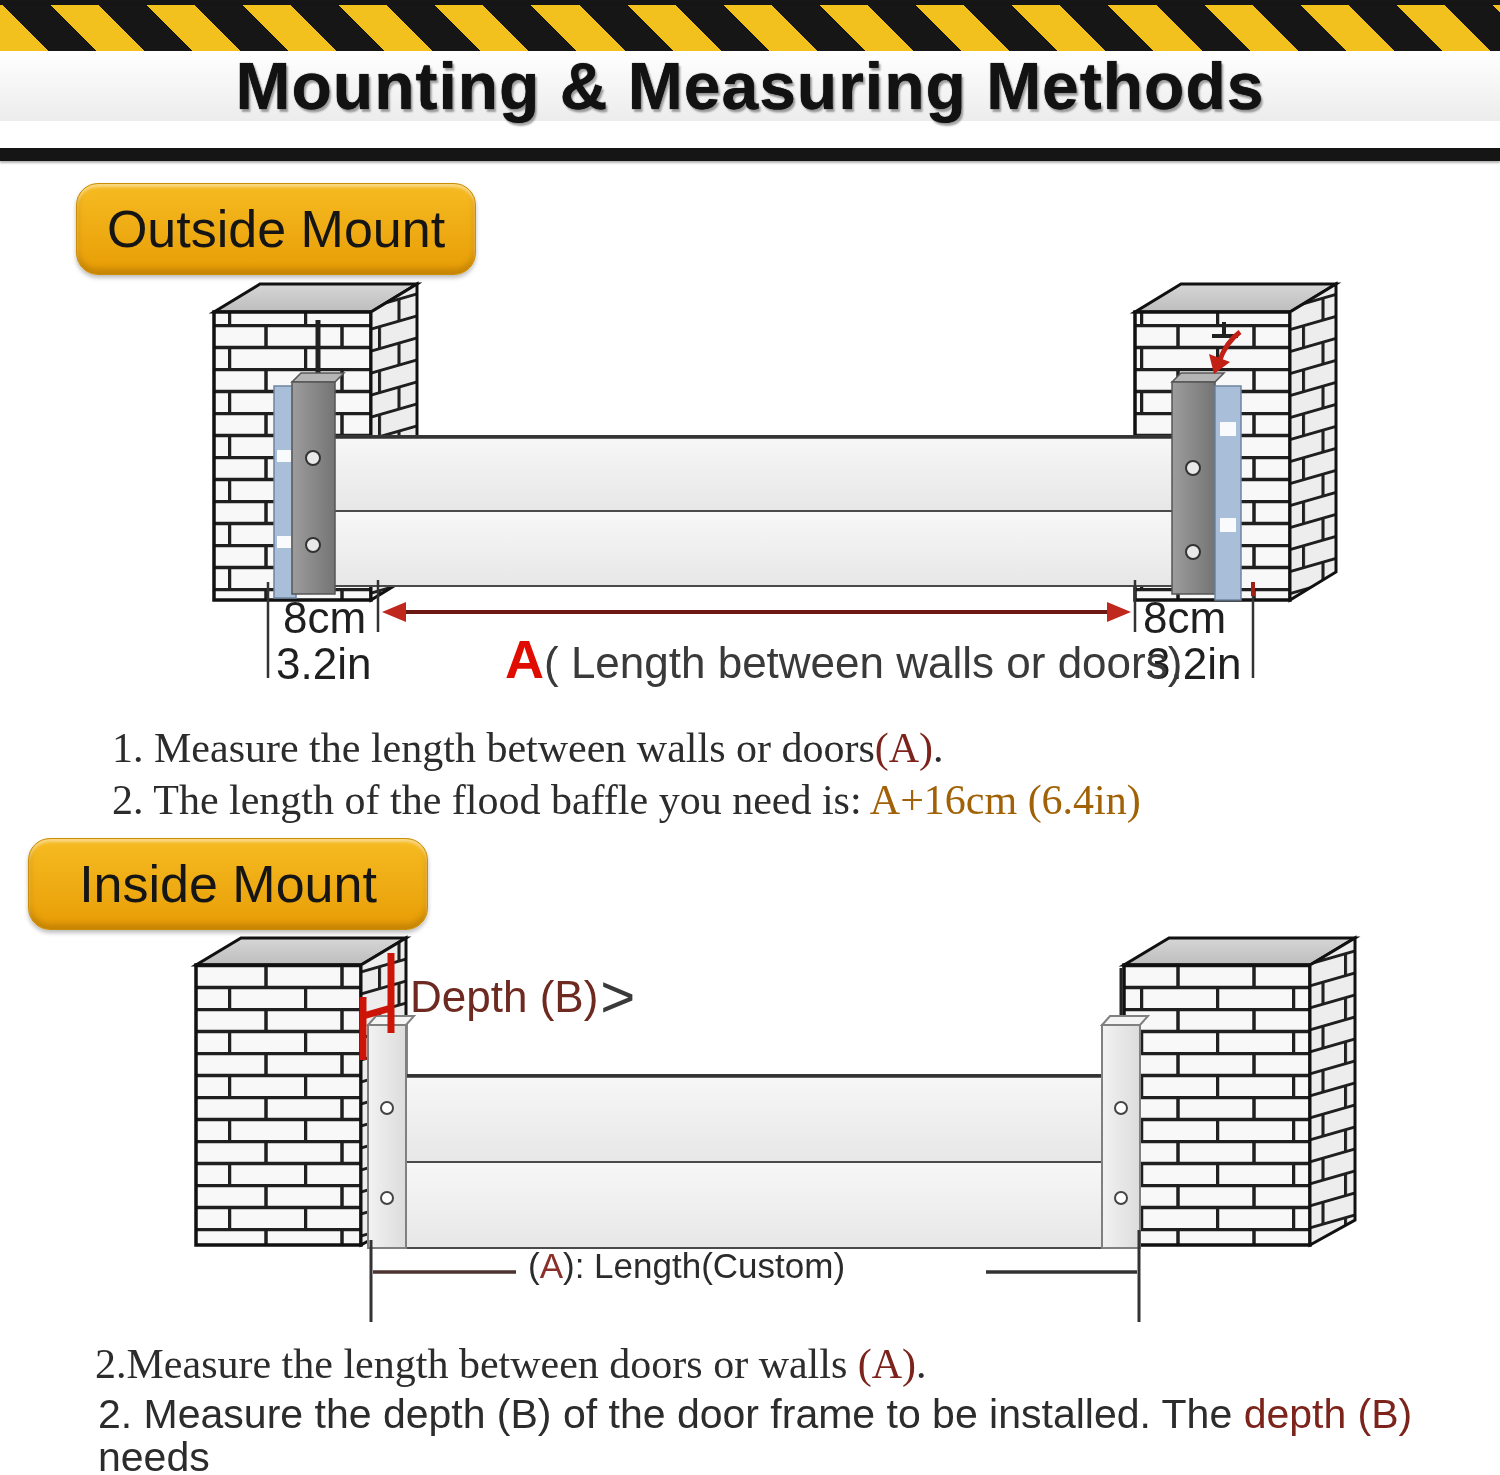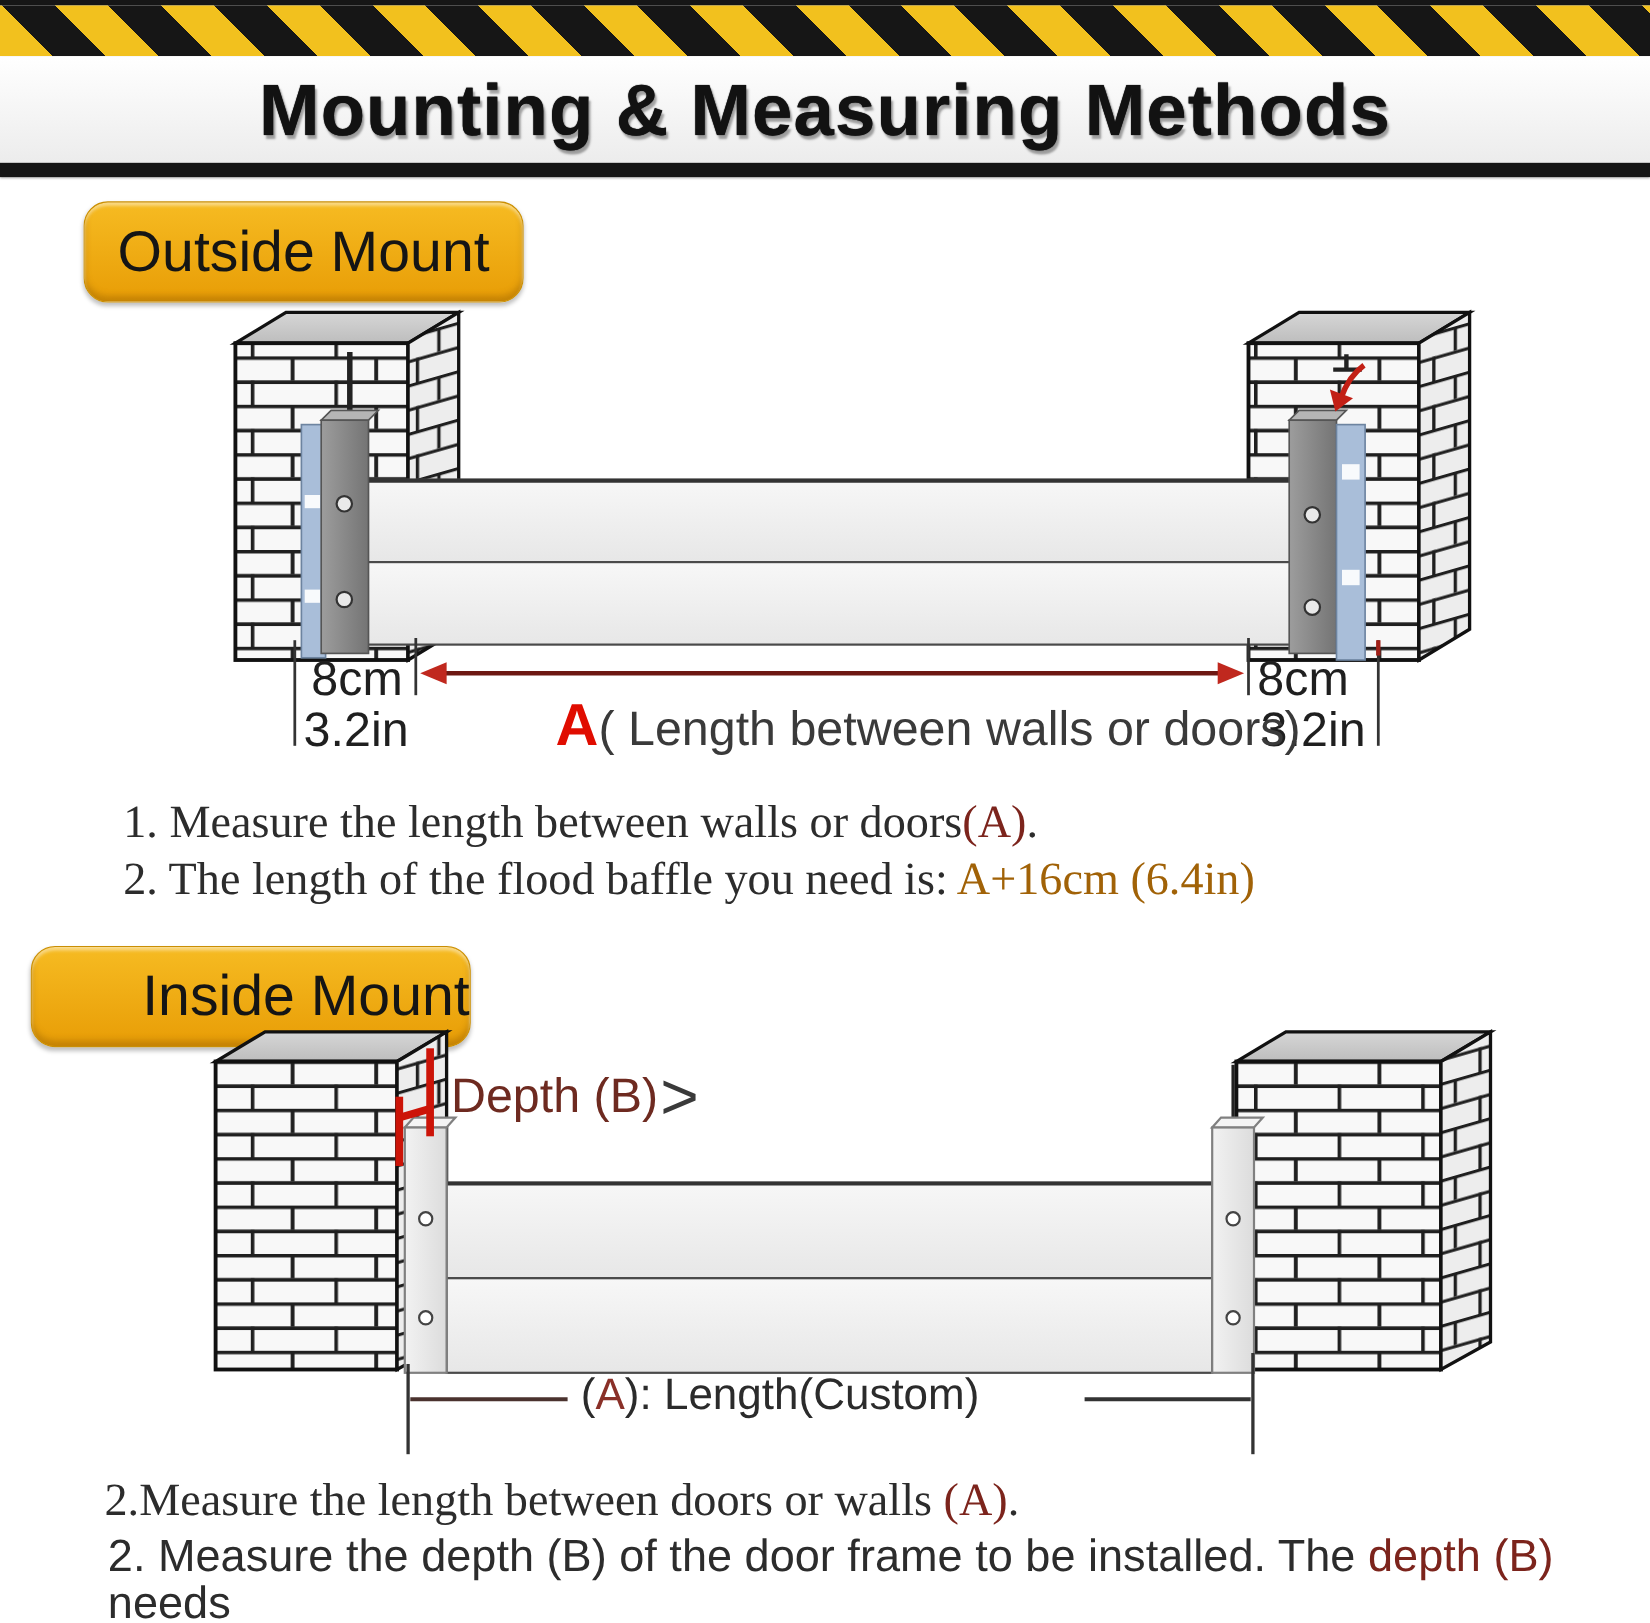--- a/index.html
+++ b/index.html
@@ -8,52 +8,52 @@
     font-family:"Liberation Sans",sans-serif;overflow:hidden;
   }
   
   .tape-top{position:absolute;left:0;top:0;width:100%;height:5px;background:#161616;}
   .tape{
     position:absolute;left:0;top:5px;width:100%;height:46px;
     background:repeating-linear-gradient(45deg,#f2c11e 0 34px,#161616 34px 68px);
     box-shadow:0 3px 4px rgba(0,0,0,.35);
   }
   .title-band{
-    position:absolute;left:0;top:51px;width:100%;height:97px;
+    position:absolute;left:0;top:51px;width:100%;height:70px;
     background:linear-gradient(#ffffff,#ececec);
     display:flex;align-items:center;justify-content:center;
   }
   .title-band .title{
     font-size:66px;font-weight:bold;color:#121212;letter-spacing:1px;
     text-shadow:2px 3px 2px rgba(0,0,0,.35),0 0 1px #000;
   }
   .black-bar{position:absolute;left:0;top:148px;width:100%;height:13px;background:#151515;box-shadow:0 2px 2px rgba(0,0,0,.3);}
   
   .pill{
     position:absolute;width:398px;height:90px;border-radius:22px;
     background:linear-gradient(#f6bb22,#e89d06);
     border:1px solid #c98e04;
     box-shadow:inset 0 3px 3px rgba(255,255,255,.45),inset 0 -5px 6px rgba(130,80,0,.35),0 3px 4px rgba(0,0,0,.25);
     display:flex;align-items:center;justify-content:center;
     font-size:52px;color:#151515;
   }
   .pill-outside{left:28px;top:183px;margin-left:48px;}
-  .pill-inside{left:28px;top:860px;justify-content:flex-end;}
+  .pill-inside{left:28px;top:838px;}
   
   .diag{position:absolute;left:0;}
   
   .mtext{position:absolute;color:#1f1f1f;font-size:44px;line-height:1.0;white-space:nowrap;}
   .alabel{position:absolute;white-space:nowrap;}
   .alabel .bigA{font-size:54px;font-weight:bold;color:#e00c00;}
   .alabel .rest{font-size:44px;color:#3a3a3a;}
   .depth-label{position:absolute;white-space:nowrap;display:flex;align-items:center;}
   .depth-label .d1{font-size:44px;color:#6e2a20;}
   .depth-label .gt{font-size:60px;color:#3a3a3a;margin:0 2px;}
   .depth-label .d2{font-size:49px;color:#a8291b;}
-  .len-label{position:absolute;font-size:40px;color:#2b2b2b;white-space:nowrap;}
+  .len-label{position:absolute;font-size:35px;color:#2b2b2b;white-space:nowrap;}
   .len-label .mA{color:#8a3028;}
   
   .instr{position:absolute;font-size:42px;color:#2c2c2c;white-space:nowrap;font-family:Liberation Serif, serif;}
   .instr .maroon{color:#7c241c;}
   .instr .redish{color:#a16207;}
   .instr-wrap{position:absolute;font-size:41px;color:#2c2c2c;line-height:1.05;}
   .instr-wrap .maroon{color:#7c241c;}
   .instr-wrap .row1{padding-left:8px;}
 </style>
 </head>

